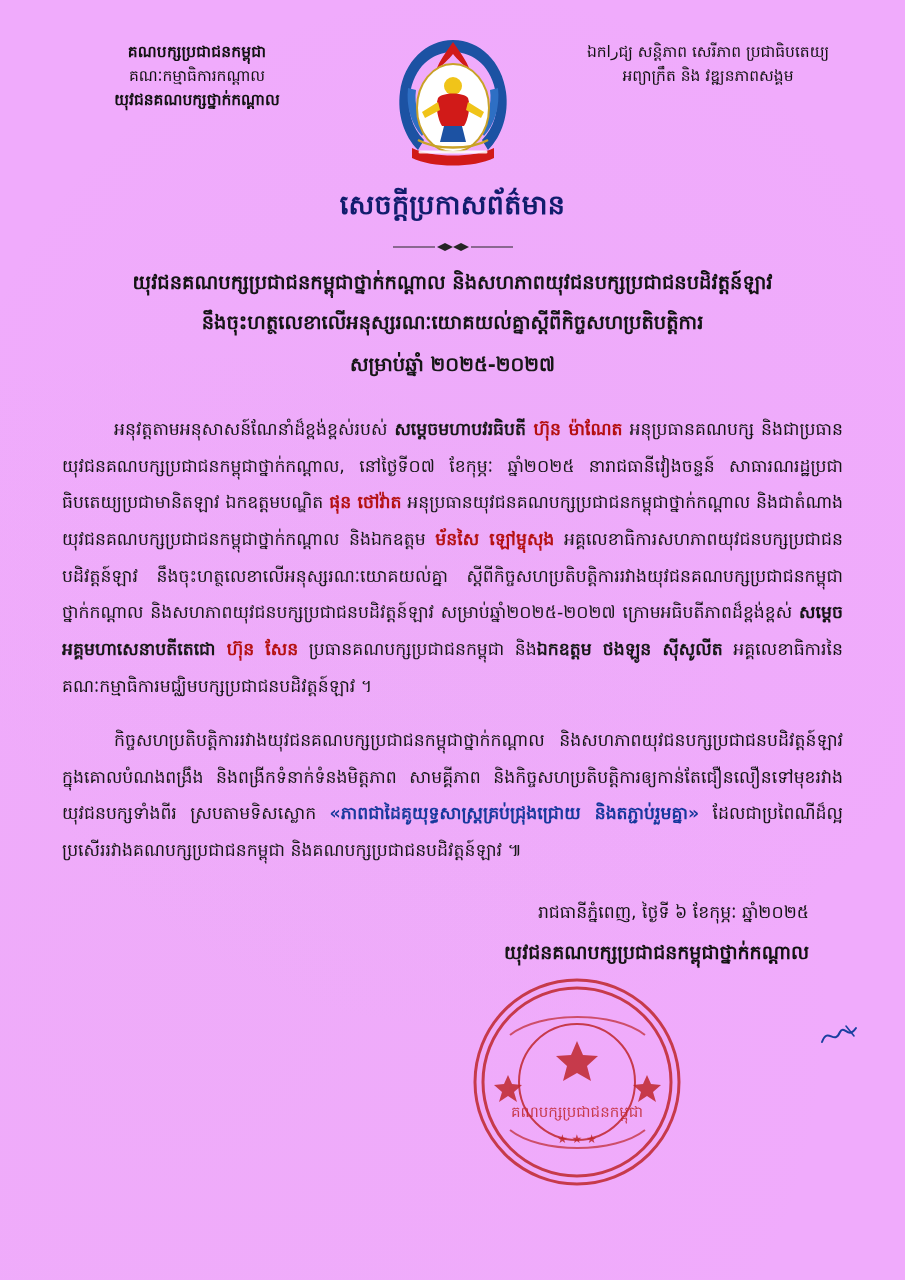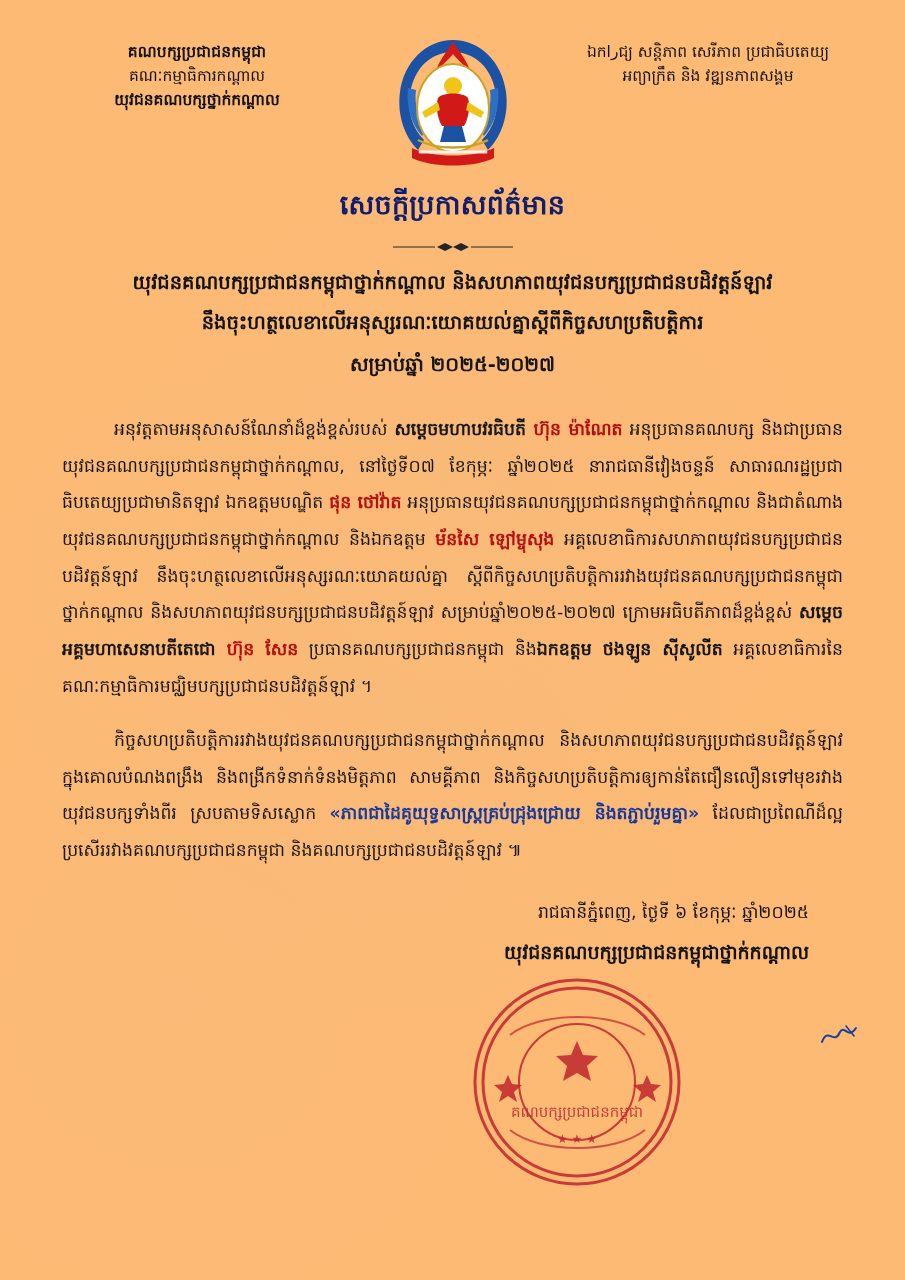--- a/index.html
+++ b/index.html
@@ -12,21 +12,21 @@
     height: 1280px;
     position: relative;
     font-family: "DejaVu Sans", "Liberation Sans", sans-serif;
     color: #111111;
     overflow: hidden;
   }
   .page {
     position: relative;
     width: 905px;
     height: 1280px;
-    background: #fdba74;
+    background: #f0abfc;
     box-sizing: border-box;
     padding: 40px 62px 20px 62px;
   }
 
   
   .header {
     display: flex;
     align-items: flex-start;
     justify-content: space-between;
     height: 130px;

